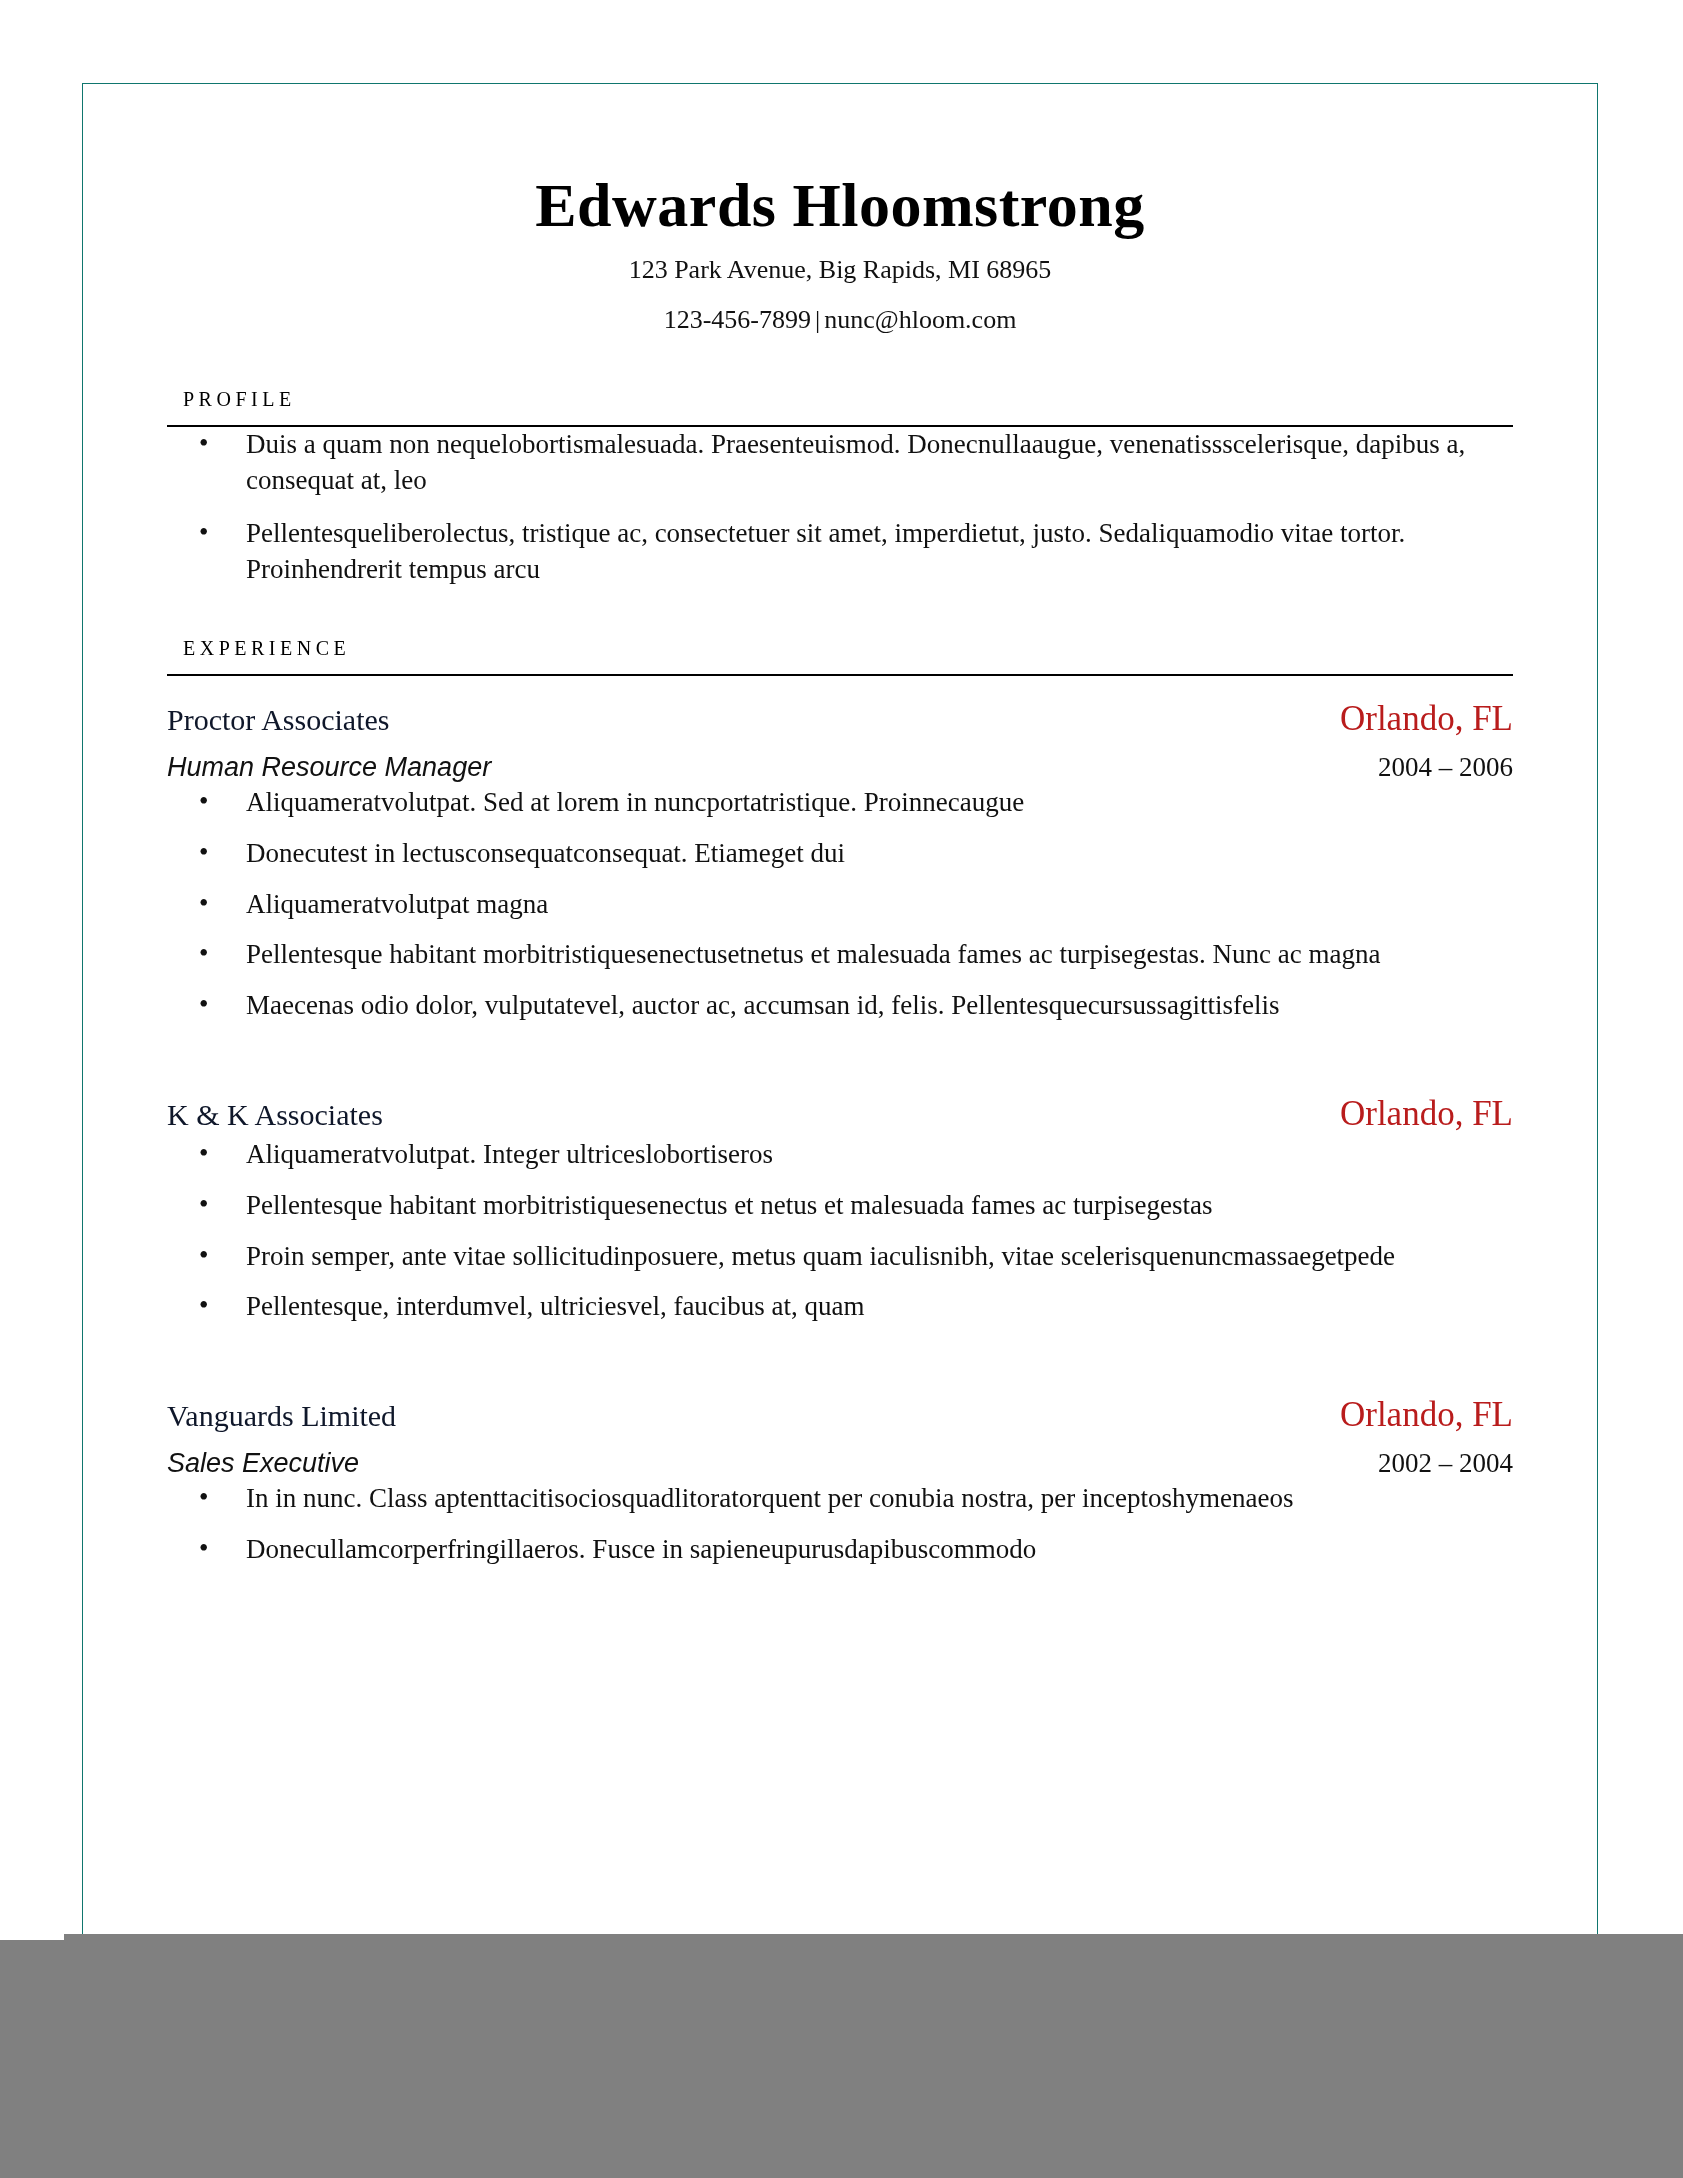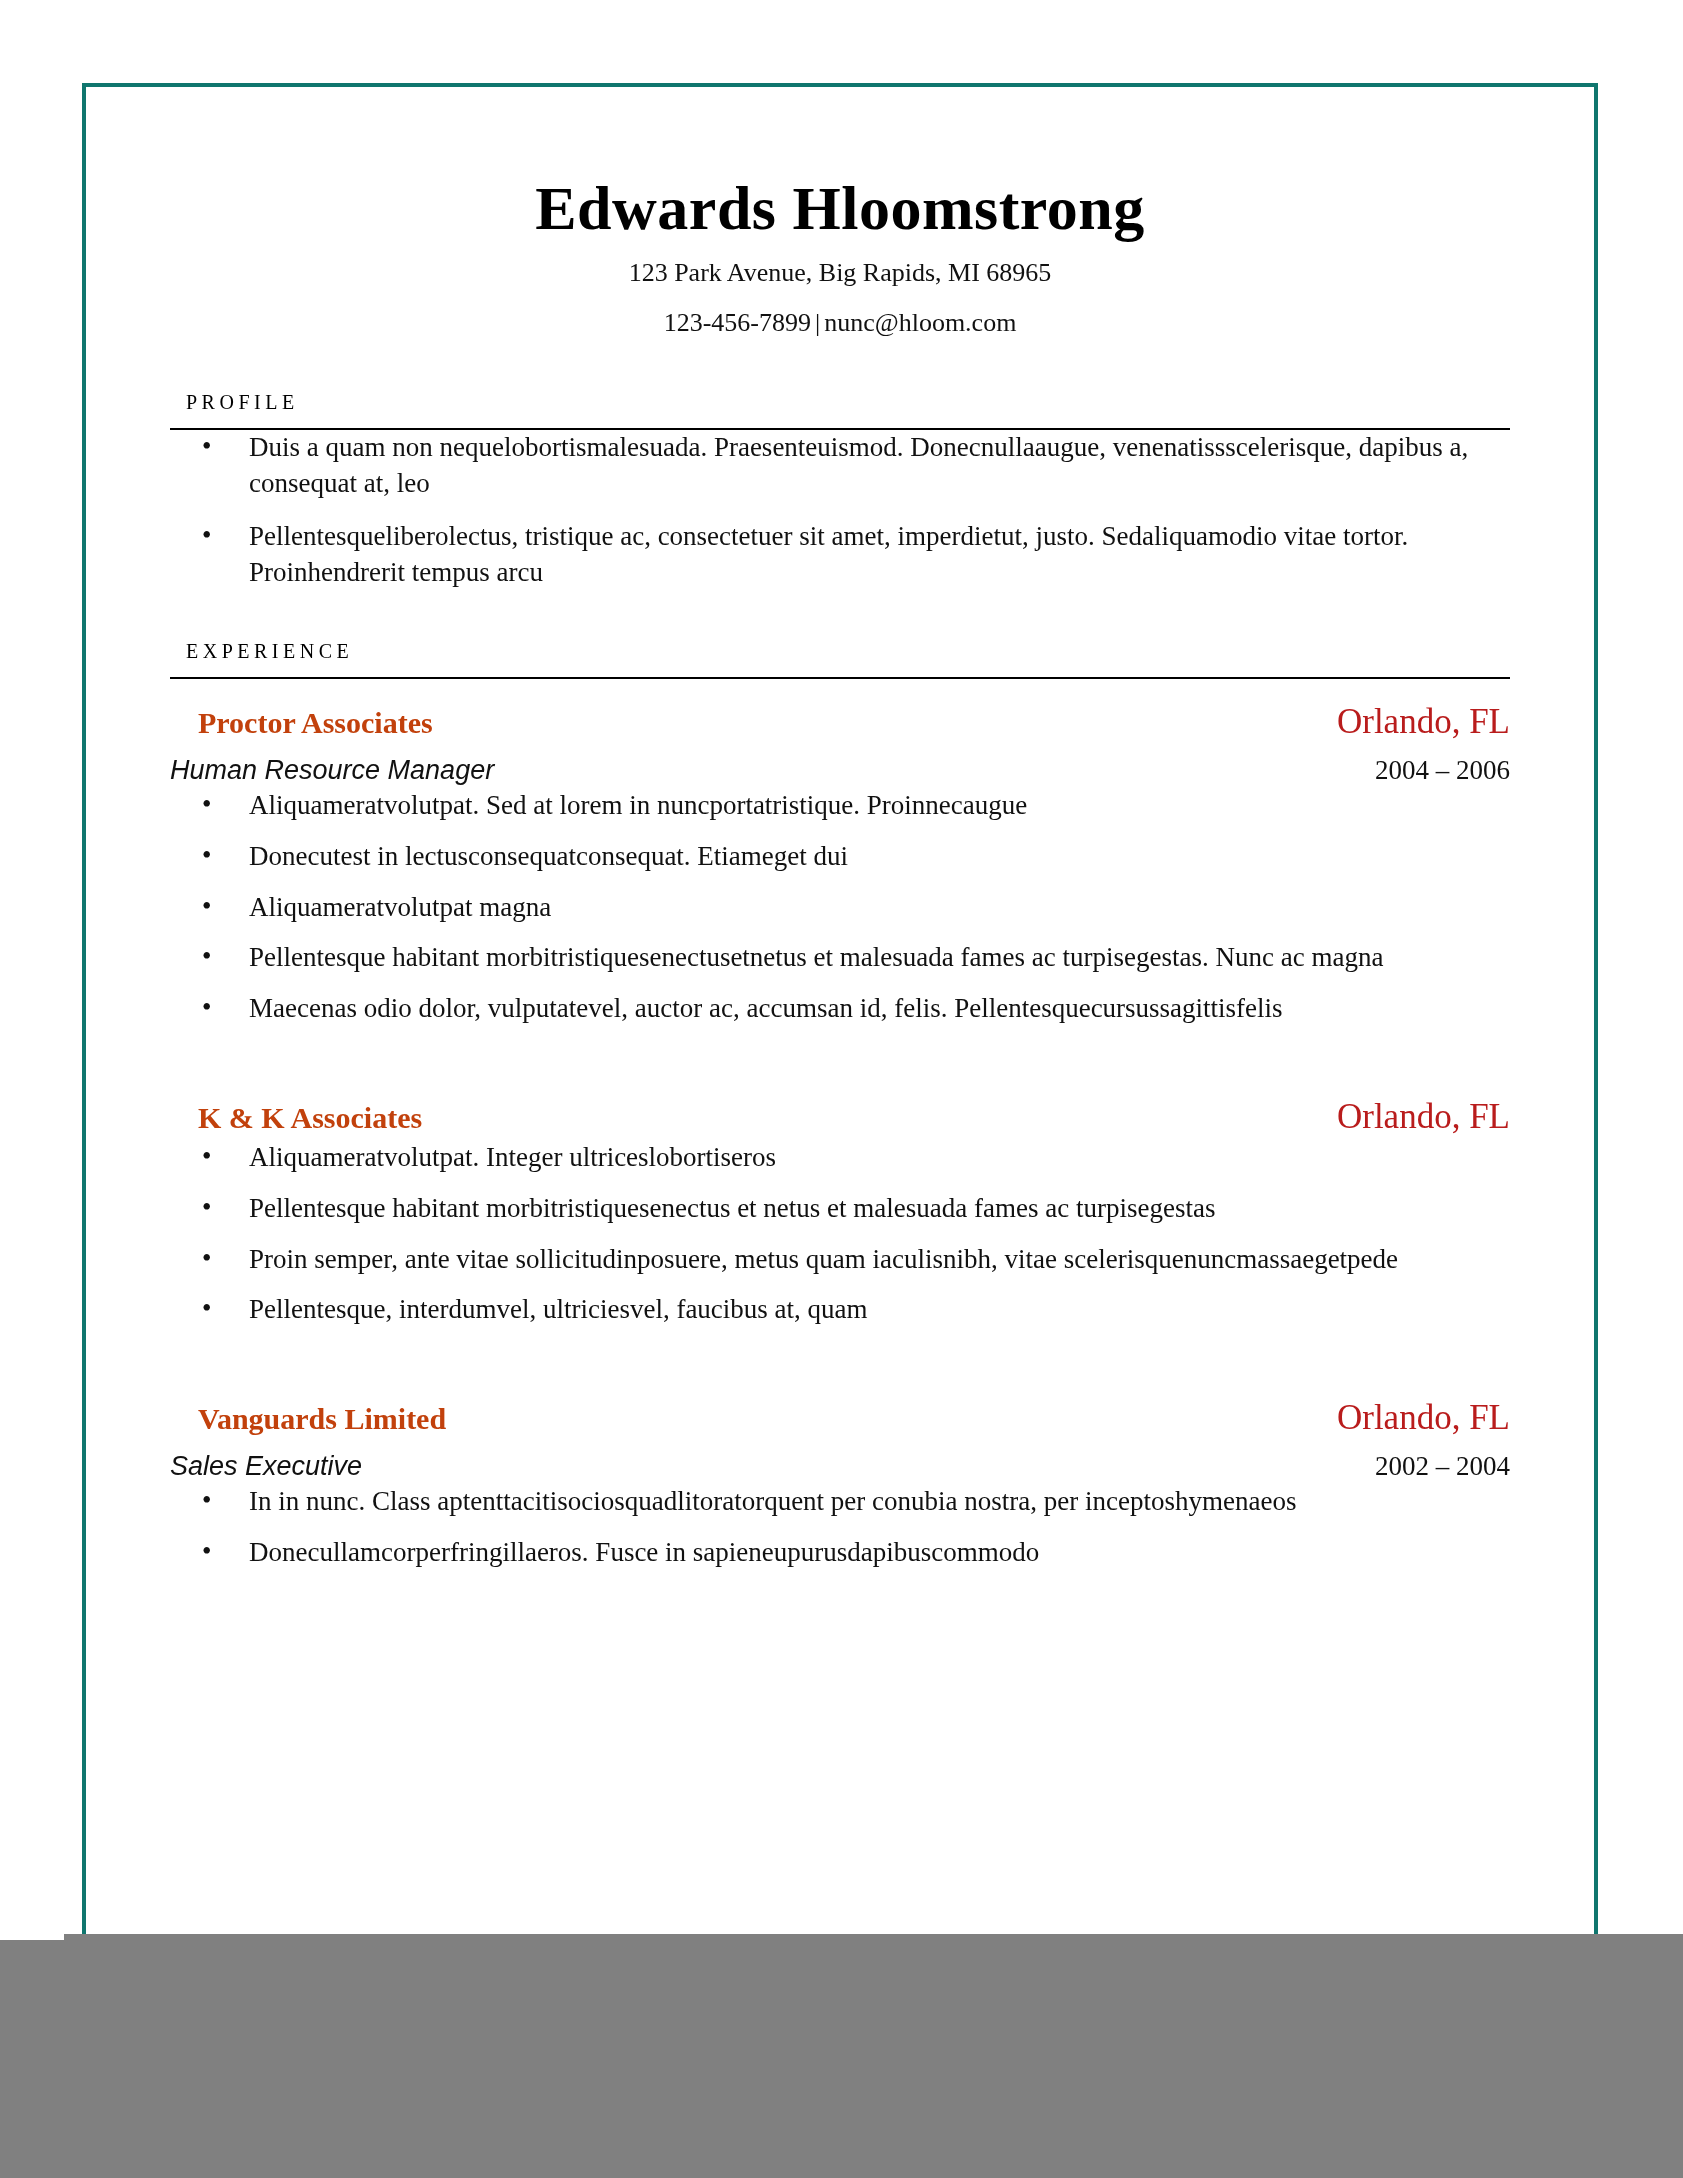--- a/index.html
+++ b/index.html
@@ -16,21 +16,21 @@
   }
 
   
   .page {
     position: absolute;
     left: 82px;
     top: 83px;
     width: 1516px;
     height: 2010px;
     background: #ffffff;
-    border: 4px solid #0f766e;
+    border: 1px solid #0f766e;
     box-sizing: border-box;
     overflow: hidden;
   }
   .page-inner {
     padding: 0 84px;
   }
 
   
   .doc-header {
     text-align: center;
@@ -109,25 +109,24 @@
     margin-top: 22px;
   }
   .job.first { margin-top: 20px; }
   .job-row {
     display: flex;
     justify-content: space-between;
     align-items: baseline;
     width: 100%;
   }
   .company {
-    font-weight: bold;
+    font-weight: normal;
     font-size: 30px;
     line-height: 1.3;
-    color: #c2410c;
-    margin-left: 28px;
+    color: #0f172a;
   }
   .location {
     font-size: 35px;
     line-height: 1.3;
     color: #b91c1c;
     text-align: right;
     white-space: nowrap;
   }
   .job-role-row {
     margin-top: 9px;

